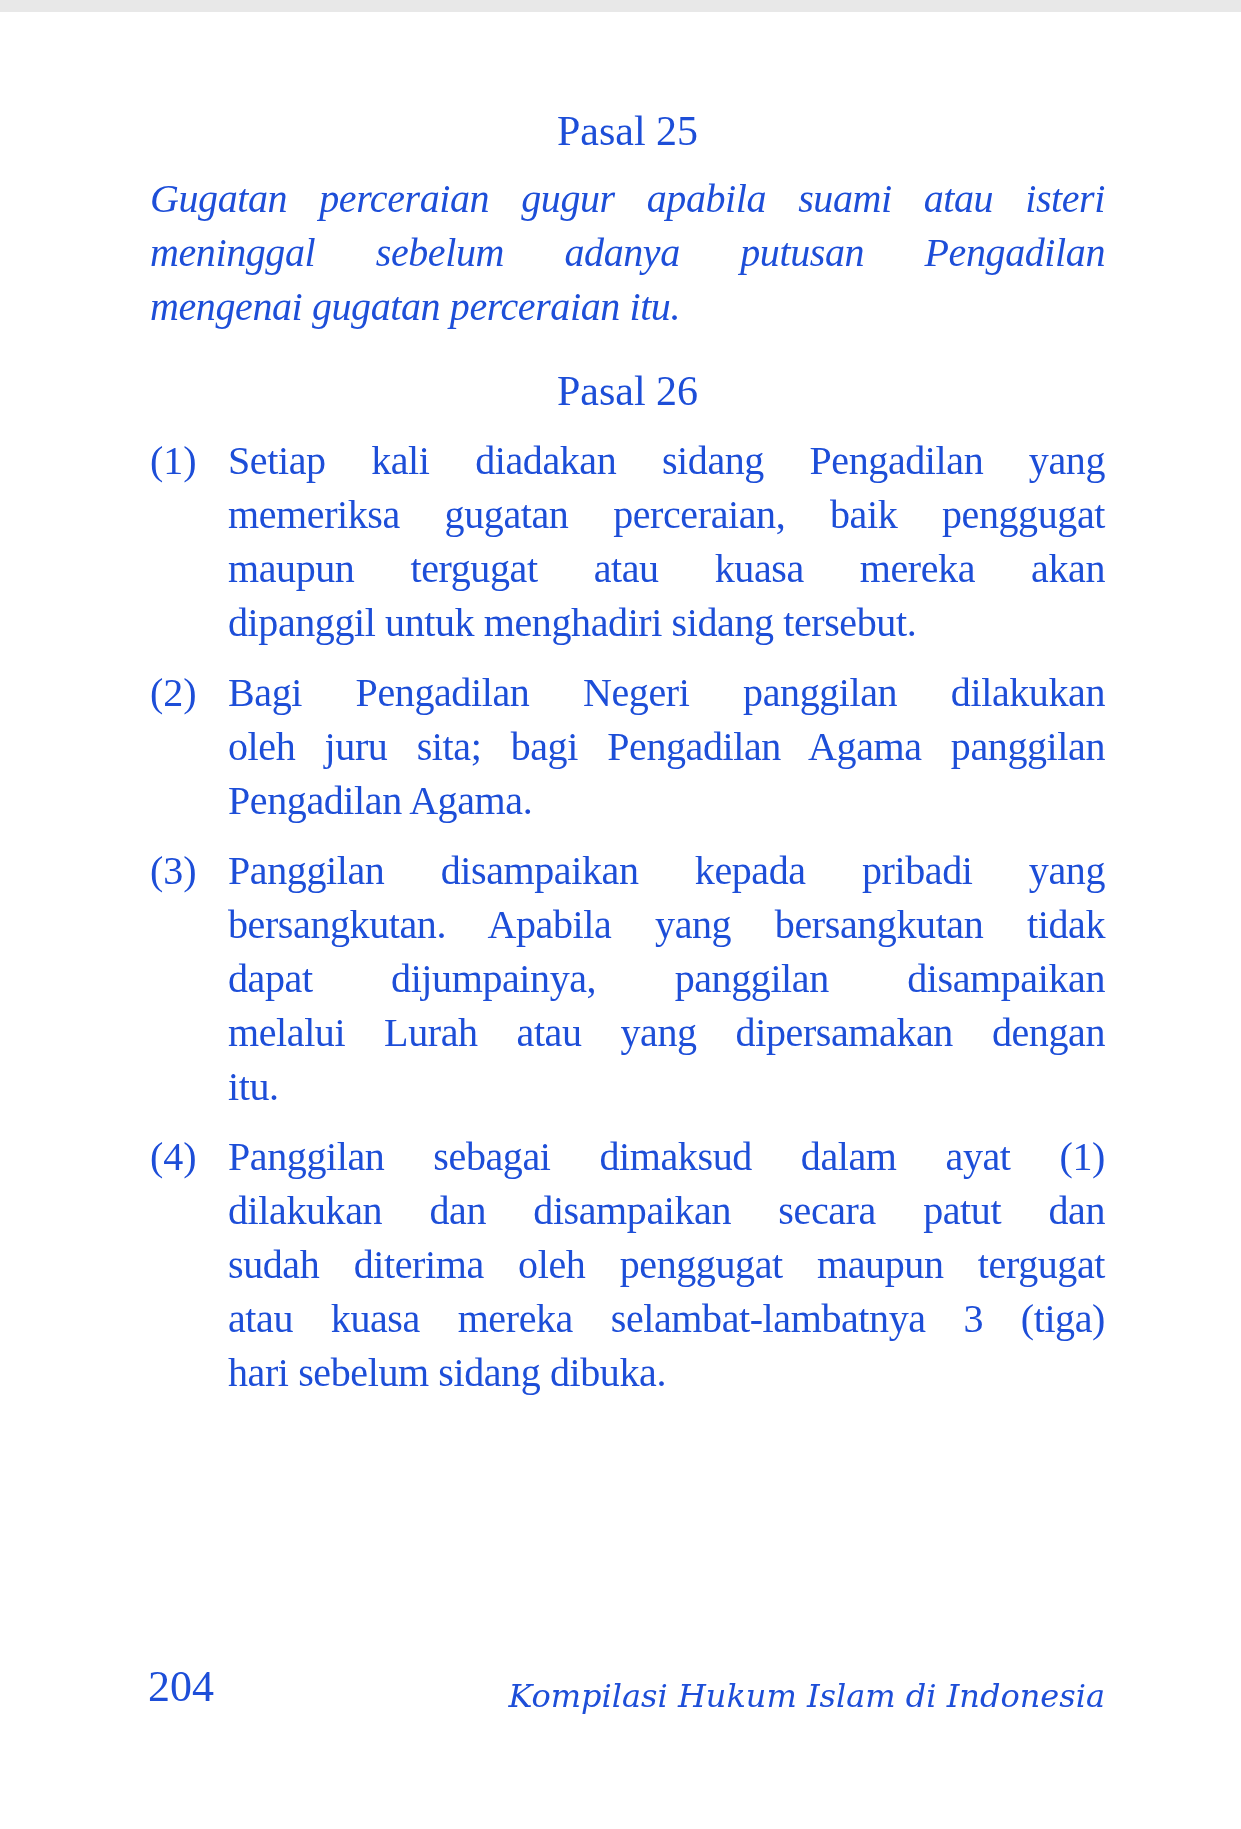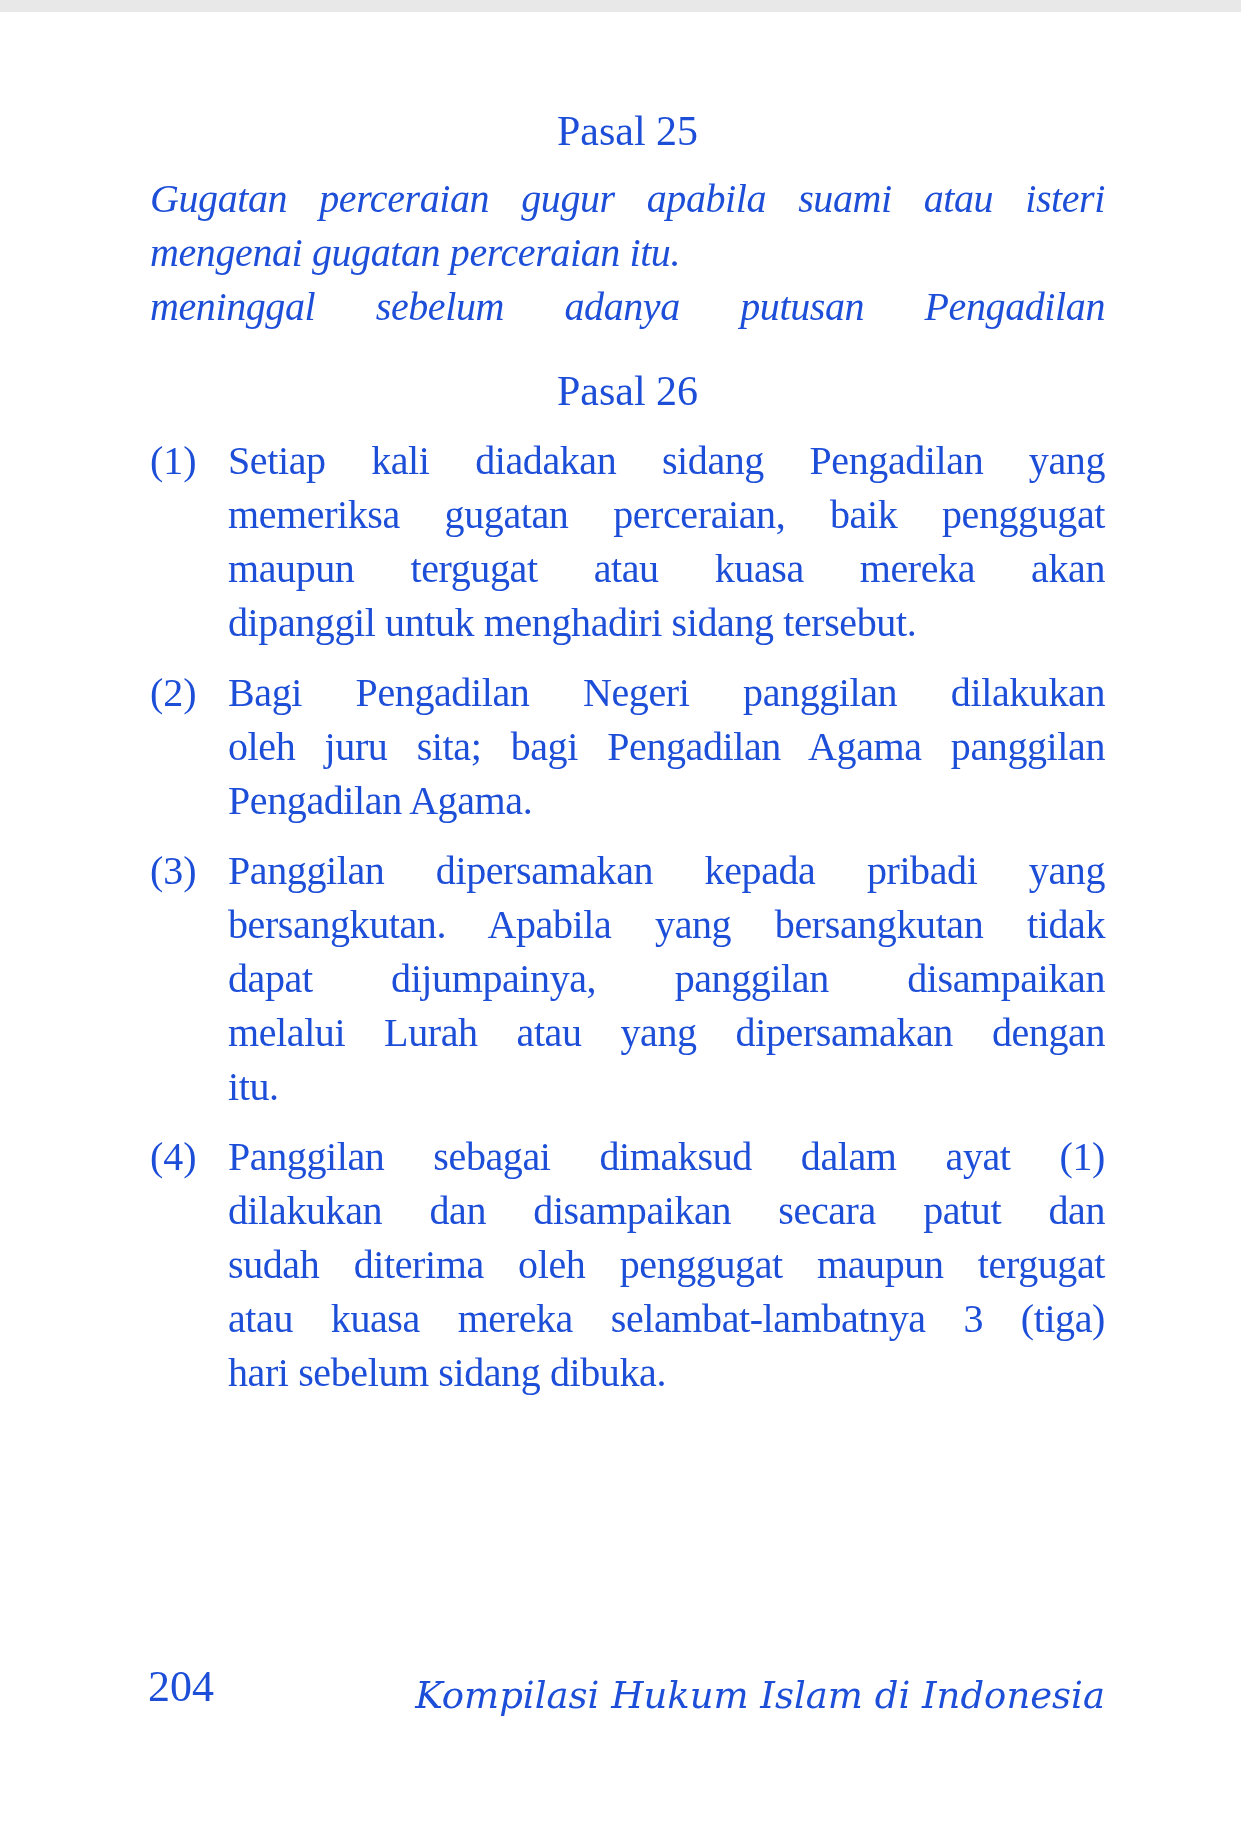--- a/index.html
+++ b/index.html
@@ -71,36 +71,36 @@
     position: absolute;
     left: 148px;
     top: 8px;
     font-size: 44px;
     line-height: 54px;
   }
   .book-title {
     position: absolute;
     right: 136px;
     top: 24px;
-    font-size: 37px;
+    font-size: 32px;
     line-height: 40px;
     font-style: italic;
     font-family: "DejaVu Serif", "Liberation Serif", serif;
   }
 </style>
 </head>
 <body>
 
 <div class="page">
   <div class="content">
       <div class="heading">Pasal 25</div>
       <div class="paragraph">
         <div class="tline">Gugatan perceraian gugur apabila suami atau isteri</div>
+        <div class="tline">meninggal sebelum adanya putusan Pengadilan</div>
         <div class="tline last">mengenai gugatan perceraian itu.</div>
-        <div class="tline">meninggal sebelum adanya putusan Pengadilan</div>
       </div>
       <div class="heading">Pasal 26</div>
       <div class="item">
         <div class="marker">(1)</div>
         <div class="item-lines">
           <div class="tline">Setiap kali diadakan sidang Pengadilan yang</div>
           <div class="tline">memeriksa gugatan perceraian, baik penggugat</div>
           <div class="tline">maupun tergugat atau kuasa mereka akan</div>
           <div class="tline last">dipanggil untuk menghadiri sidang tersebut.</div>
         </div>
@@ -109,21 +109,21 @@
         <div class="marker">(2)</div>
         <div class="item-lines">
           <div class="tline">Bagi Pengadilan Negeri panggilan dilakukan</div>
           <div class="tline">oleh juru sita; bagi Pengadilan Agama panggilan</div>
           <div class="tline last">Pengadilan Agama.</div>
         </div>
       </div>
       <div class="item">
         <div class="marker">(3)</div>
         <div class="item-lines">
-          <div class="tline">Panggilan dipersamakan kepada pribadi yang</div>
+          <div class="tline">Panggilan disampaikan kepada pribadi yang</div>
           <div class="tline">bersangkutan. Apabila yang bersangkutan tidak</div>
           <div class="tline">dapat dijumpainya, panggilan disampaikan</div>
           <div class="tline">melalui Lurah atau yang dipersamakan dengan</div>
           <div class="tline last">itu.</div>
         </div>
       </div>
       <div class="item">
         <div class="marker">(4)</div>
         <div class="item-lines">
           <div class="tline">Panggilan sebagai dimaksud dalam ayat (1)</div>

